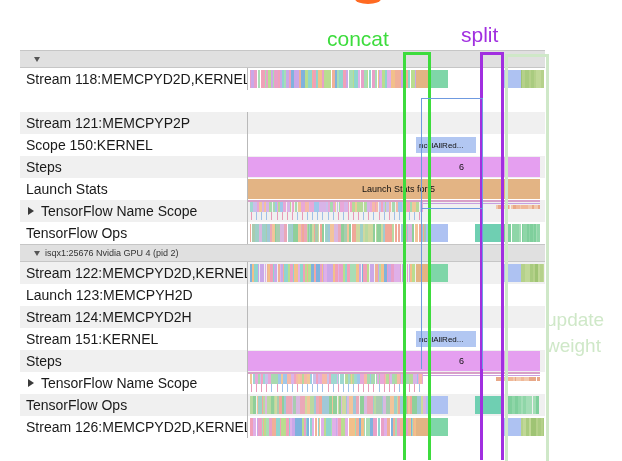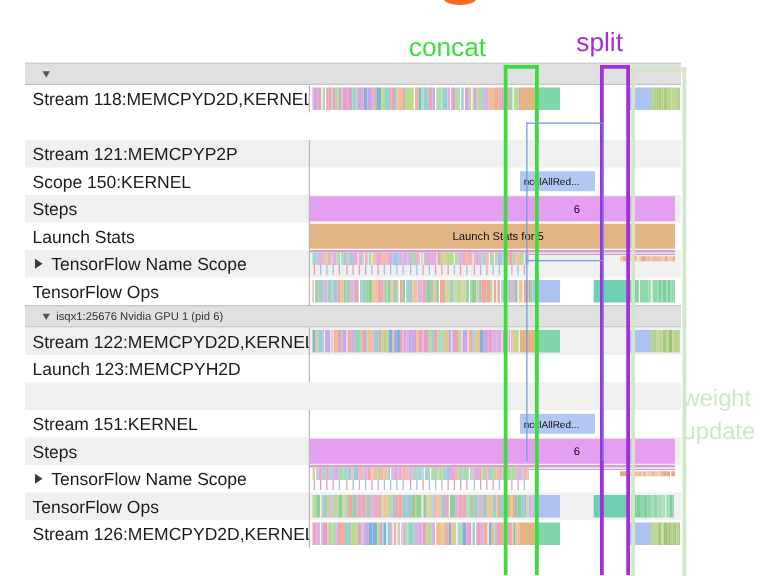--- a/index.html
+++ b/index.html
@@ -63,22 +63,22 @@
     box-sizing:border-box;overflow:hidden;
   }
 </style>
 </head>
 <body>
 
 <div class="annot-label" id="ann-concat">concat</div>
 <div class="annot-label" id="ann-split">split</div>
 <div class="annot-label" id="ann-nccl">nccl</div>
 <div class="annot-label" id="ann-weight">
+  <div>update</div>
   <div>weight</div>
-  <div>update</div>
 </div>
 
 <div style="position:absolute;left:355px;top:-6px;width:26px;height:10px;background:#ff6a22;border-radius:50%;"></div>
 
 <div id="viewer">
     <div class="grp-header">
       <span class="grp-caret"></span>
     </div>
     <div class="row">
       <div class="row-label">
@@ -432,21 +432,21 @@
         <div class="blk" style="left: 282px; top: 2px; width: 3px; height: 18px; background: rgb(127, 207, 156);"></div>
         <div class="blk" style="left: 285px; top: 2px; width: 1px; height: 18px; background: rgb(143, 214, 168);"></div>
         <div class="blk" style="left: 286px; top: 2px; width: 2px; height: 18px; background: rgb(127, 207, 156);"></div>
         <div class="blk" style="left: 288px; top: 2px; width: 1px; height: 18px; background: rgb(163, 221, 182);"></div>
         <div class="blk" style="left: 289px; top: 2px; width: 2px; height: 18px; background: rgb(143, 214, 168);"></div>
         <div class="blk" style="left: 291px; top: 2px; width: 1px; height: 18px; background: rgb(143, 214, 168);"></div>
       </div>
     </div>
     <div class="grp-header">
       <span class="grp-caret"></span>
-      <span>isqx1:25676 Nvidia GPU 1 (pid 6)</span>
+      <span>isqx1:25676 Nvidia GPU 4 (pid 2)</span>
     </div>
     <div class="row alt">
       <div class="row-label">
         <span>Stream 122:MEMCPYD2D,KERNEL,MI</span>
       </div>
       <div class="row-track">
         <div class="blk" style="left: 2px; top: 2px; width: 2px; height: 18px; background: rgb(127, 178, 221);"></div>
         <div class="blk" style="left: 4px; top: 2px; width: 2px; height: 18px; background: rgb(242, 192, 138);"></div>
         <div class="blk" style="left: 6px; top: 2px; width: 1px; height: 18px; background: rgb(143, 213, 207);"></div>
         <div class="blk" style="left: 7px; top: 2px; width: 3px; height: 18px; background: rgb(143, 213, 207);"></div>
@@ -531,20 +531,23 @@
         <div class="blk" style="left: 295px; top: 2px; width: 1px; height: 18px; background: rgb(192, 216, 151);"></div>
       </div>
     </div>
     <div class="row">
       <div class="row-label">
         <span>Launch 123:MEMCPYH2D</span>
       </div>
       <div class="row-track"></div>
     </div>
     <div class="row alt">
+      <div class="row-label">
+        <span>Stream 124:MEMCPYD2H</span>
+      </div>
       <div class="row-track"></div>
     </div>
     <div class="row">
       <div class="row-label">
         <span>Stream 151:KERNEL</span>
       </div>
       <div class="row-track">
         <div class="nccl-box" style="left: 168px; width: 60px;">ncclAllRed...</div>
       </div>
     </div>

